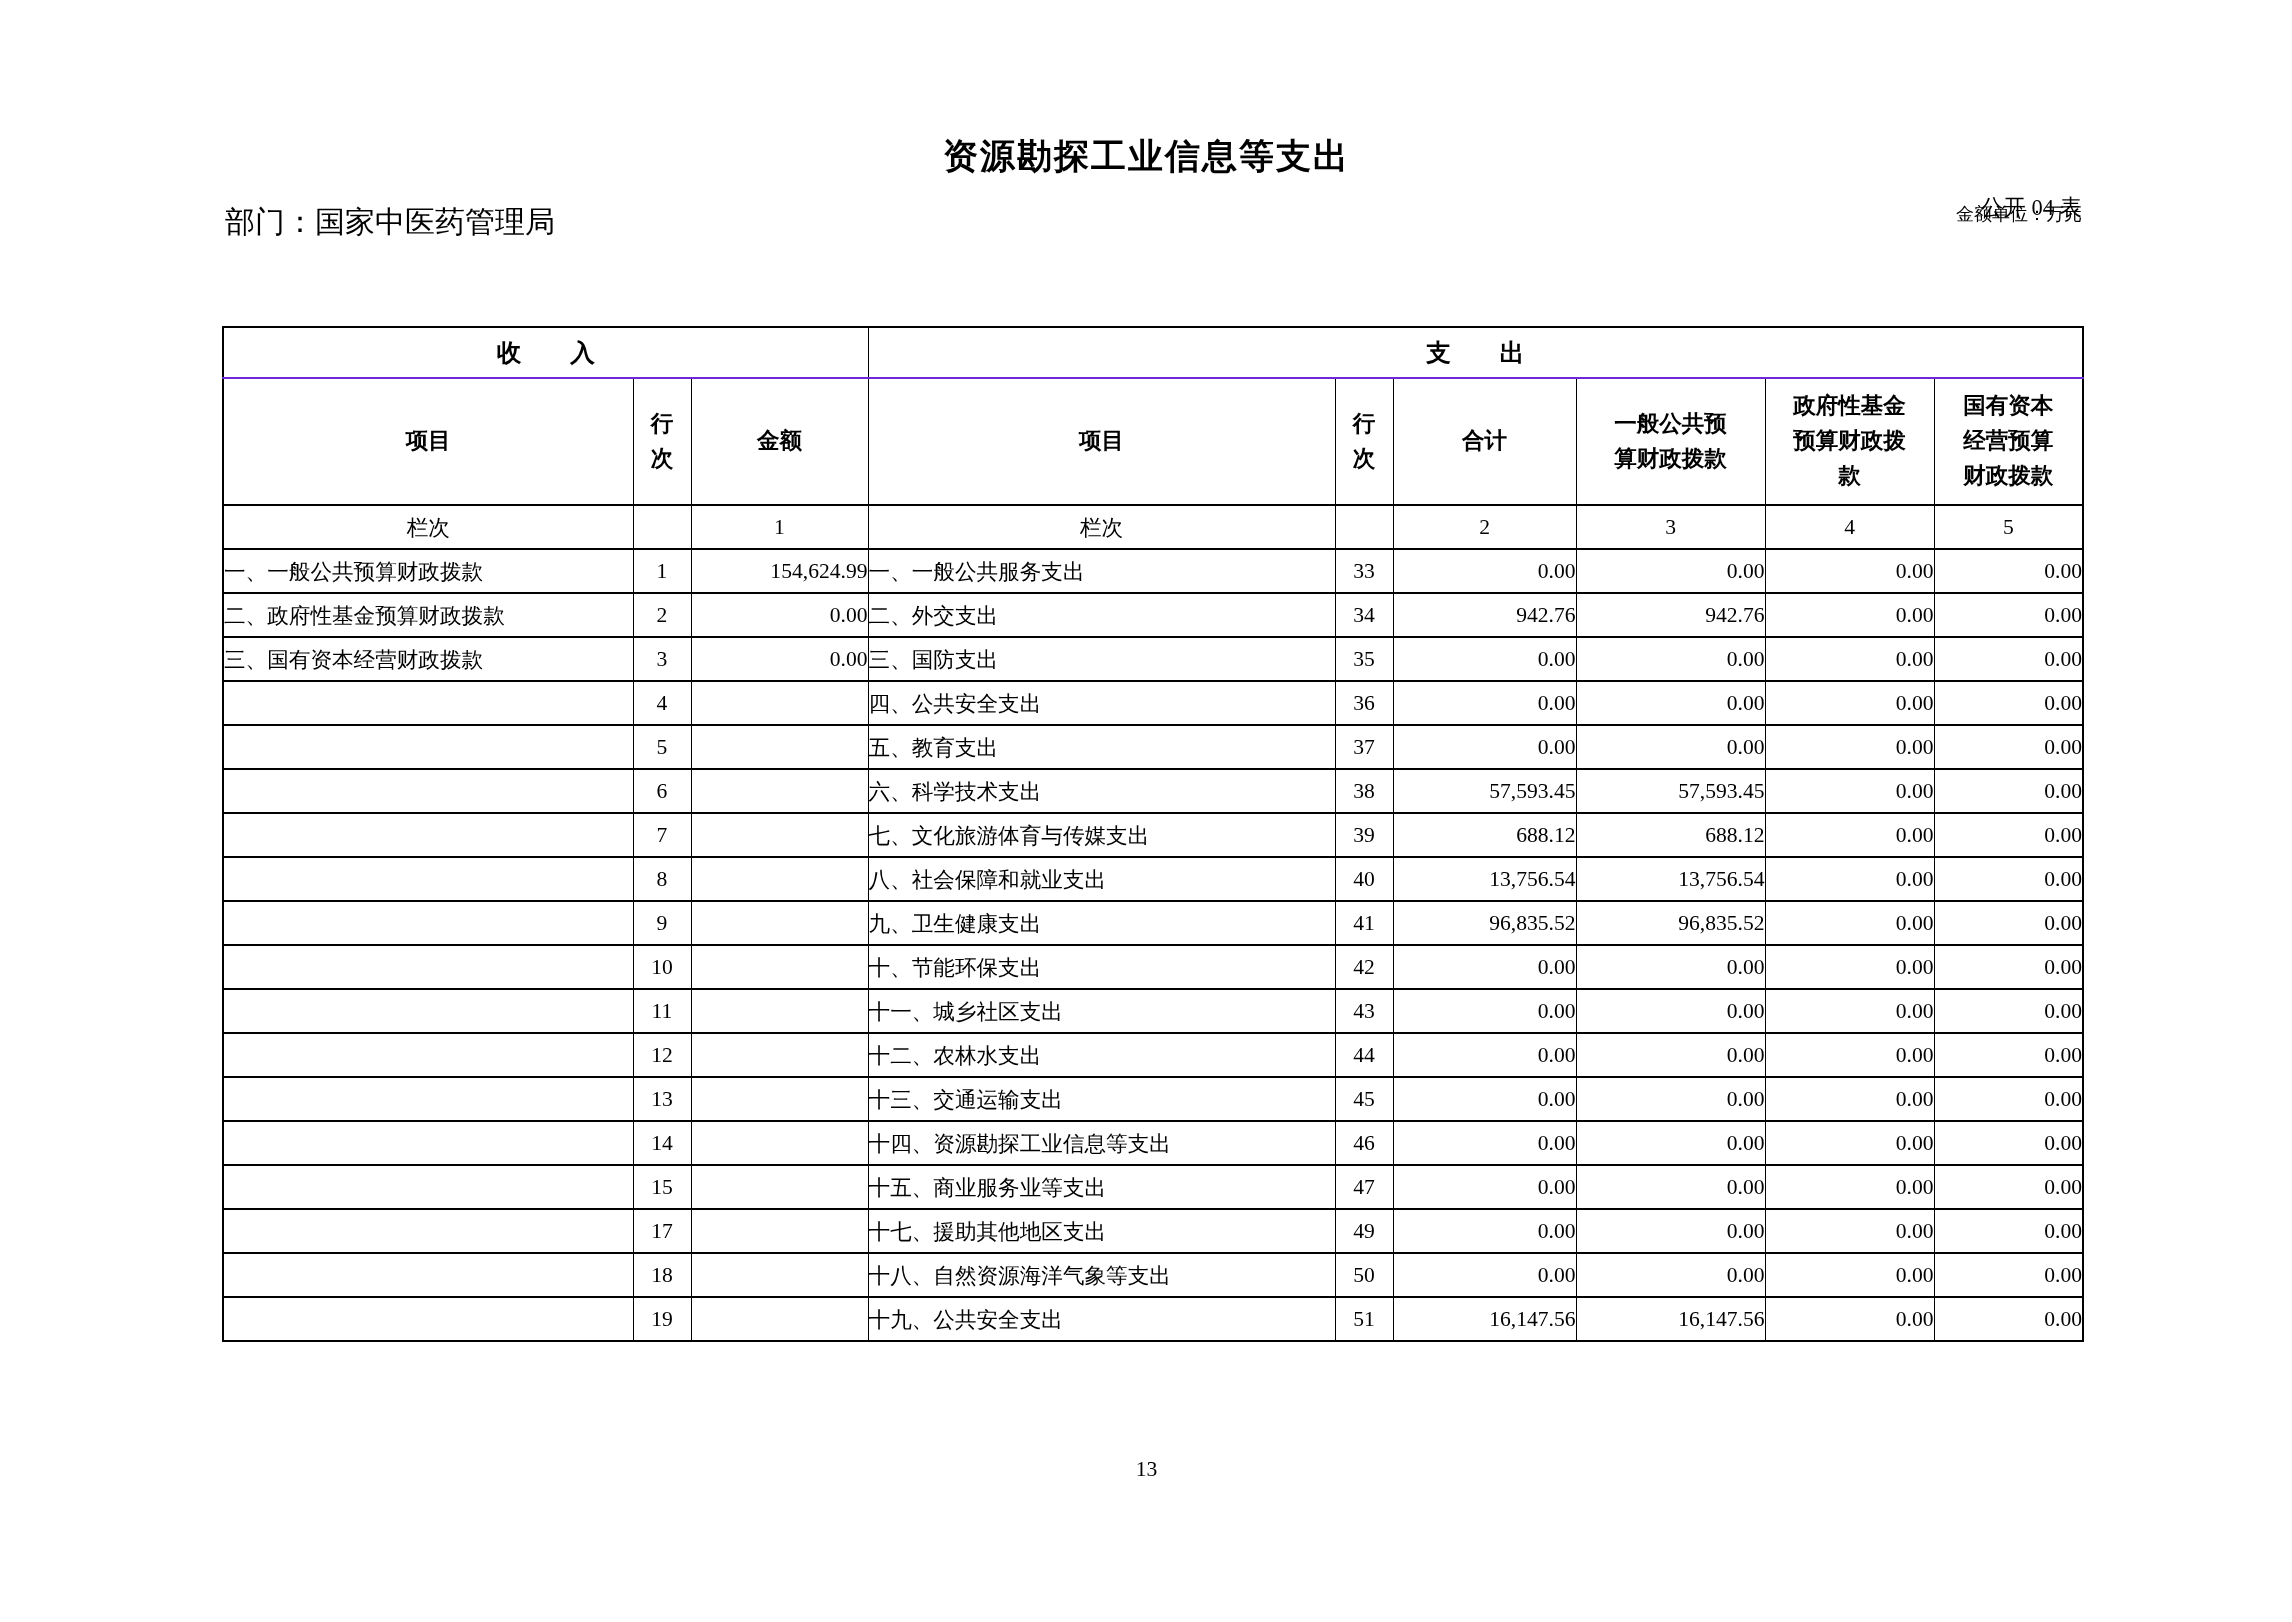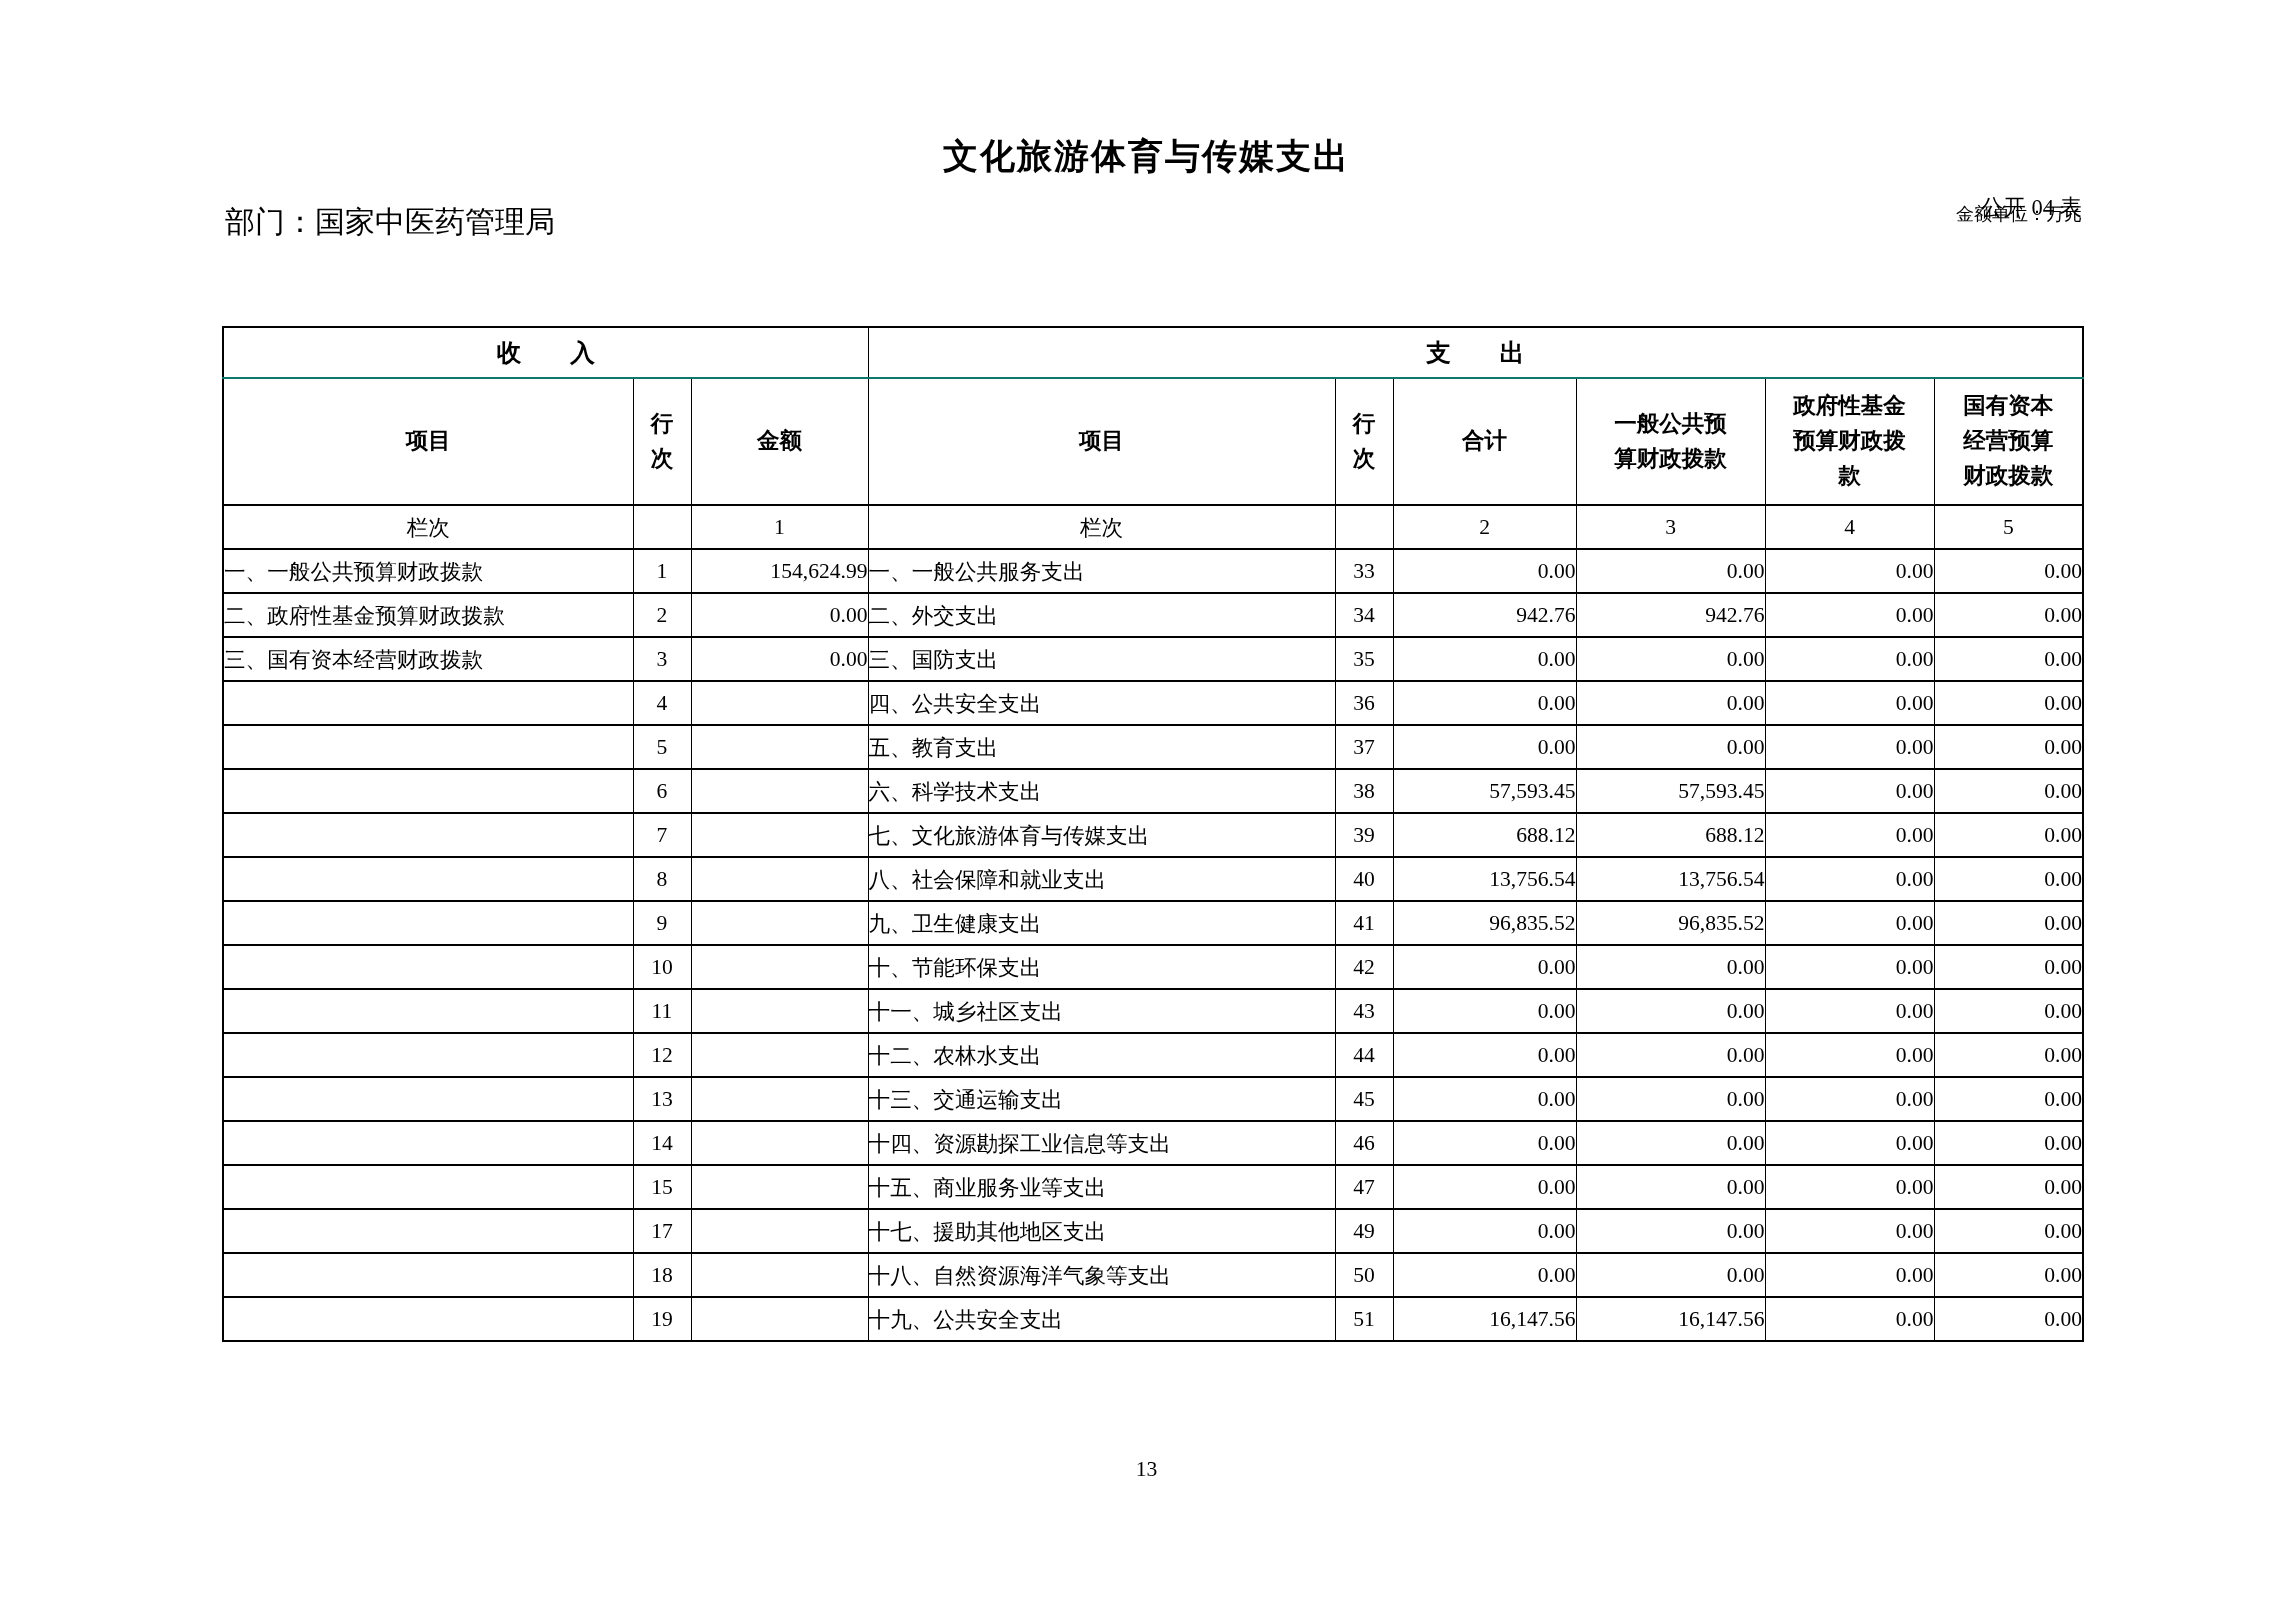--- a/index.html
+++ b/index.html
@@ -40,21 +40,21 @@
   table.fiscal td{
     border-left:1px solid #000;
     border-right:1px solid #000;
     padding:0;
     overflow:hidden;
     vertical-align:middle;
   }
   tr.section-row{height:51px;}
   tr.section-row td{
     text-align:center;font-weight:bold;font-size:24.5px;
-    border-bottom:2px solid #0f766e;
+    border-bottom:2px solid #6d28d9;
   }
   tr.header-row{height:127px;}
   tr.header-row td{
     text-align:center;font-weight:bold;font-size:22.5px;
     white-space:pre-line;line-height:1.55;
     border-bottom:2px solid #000;
   }
   tr.index-row{height:44px;}
   tr.index-row td{
     text-align:center;
@@ -68,21 +68,21 @@
   .page-number{
     position:absolute;top:1457px;left:0;width:100%;
     text-align:center;font-size:21.6px;
   }
 </style>
 </head>
 <body>
 
 <div class="page">
 
-  <div class="doc-title">文化旅游体育与传媒支出</div>
+  <div class="doc-title">资源勘探工业信息等支出</div>
   <div class="form-code">公开 04 表</div>
   <div class="dept-label">部门：国家中医药管理局</div>
   <div class="unit-label">金额单位：万元</div>
 
   <table class="fiscal">
     <colgroup>
       <col style="width:410px">
         <col style="width:58px">
         <col style="width:177px">
       <col style="width:467px">

